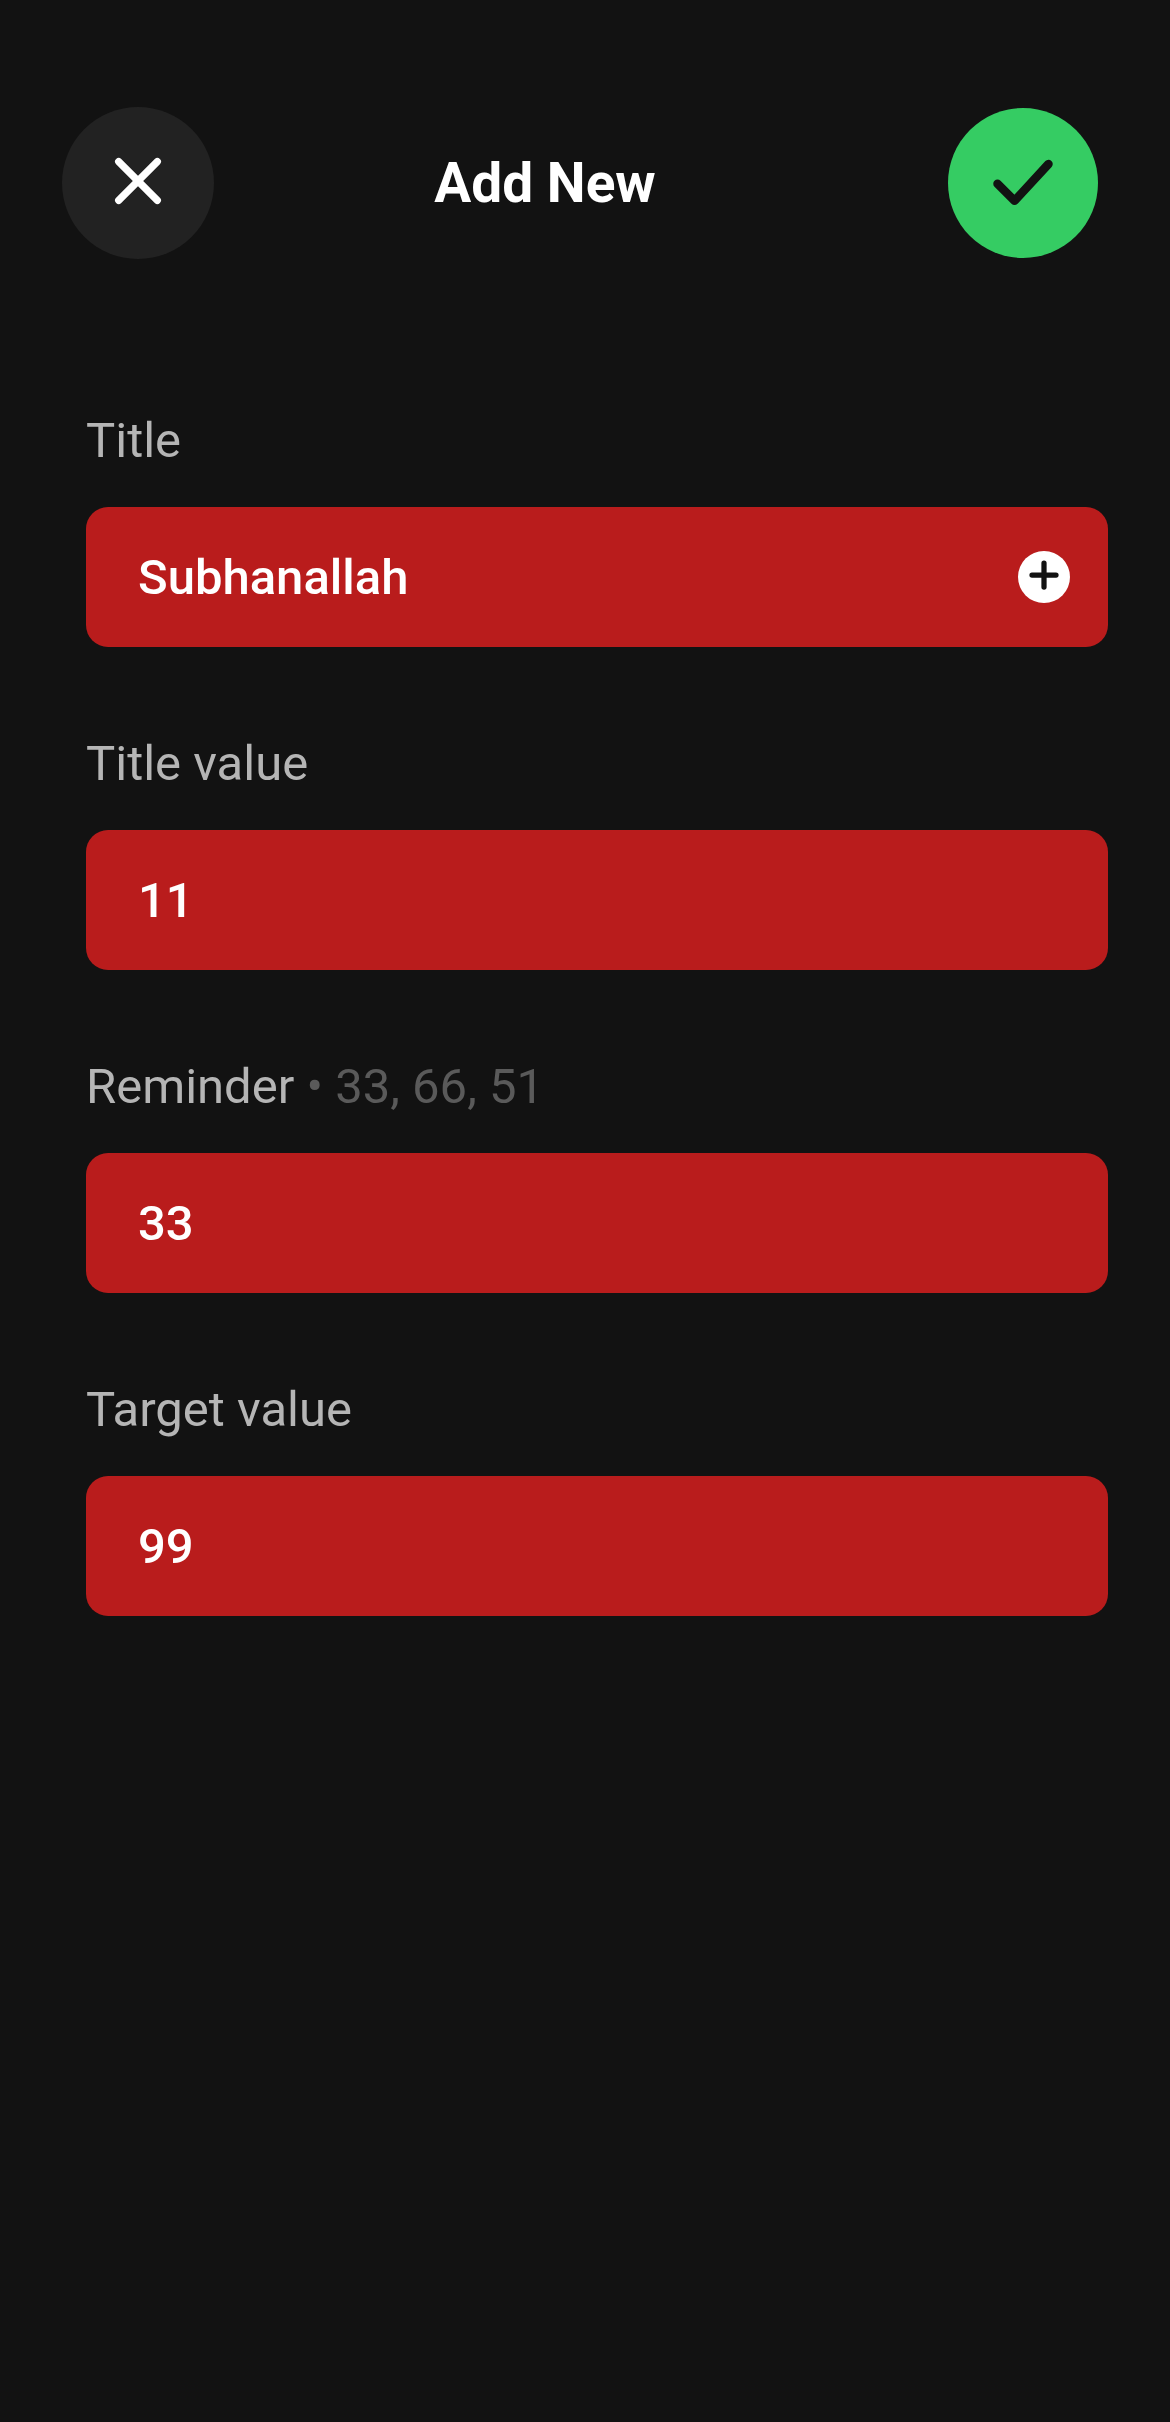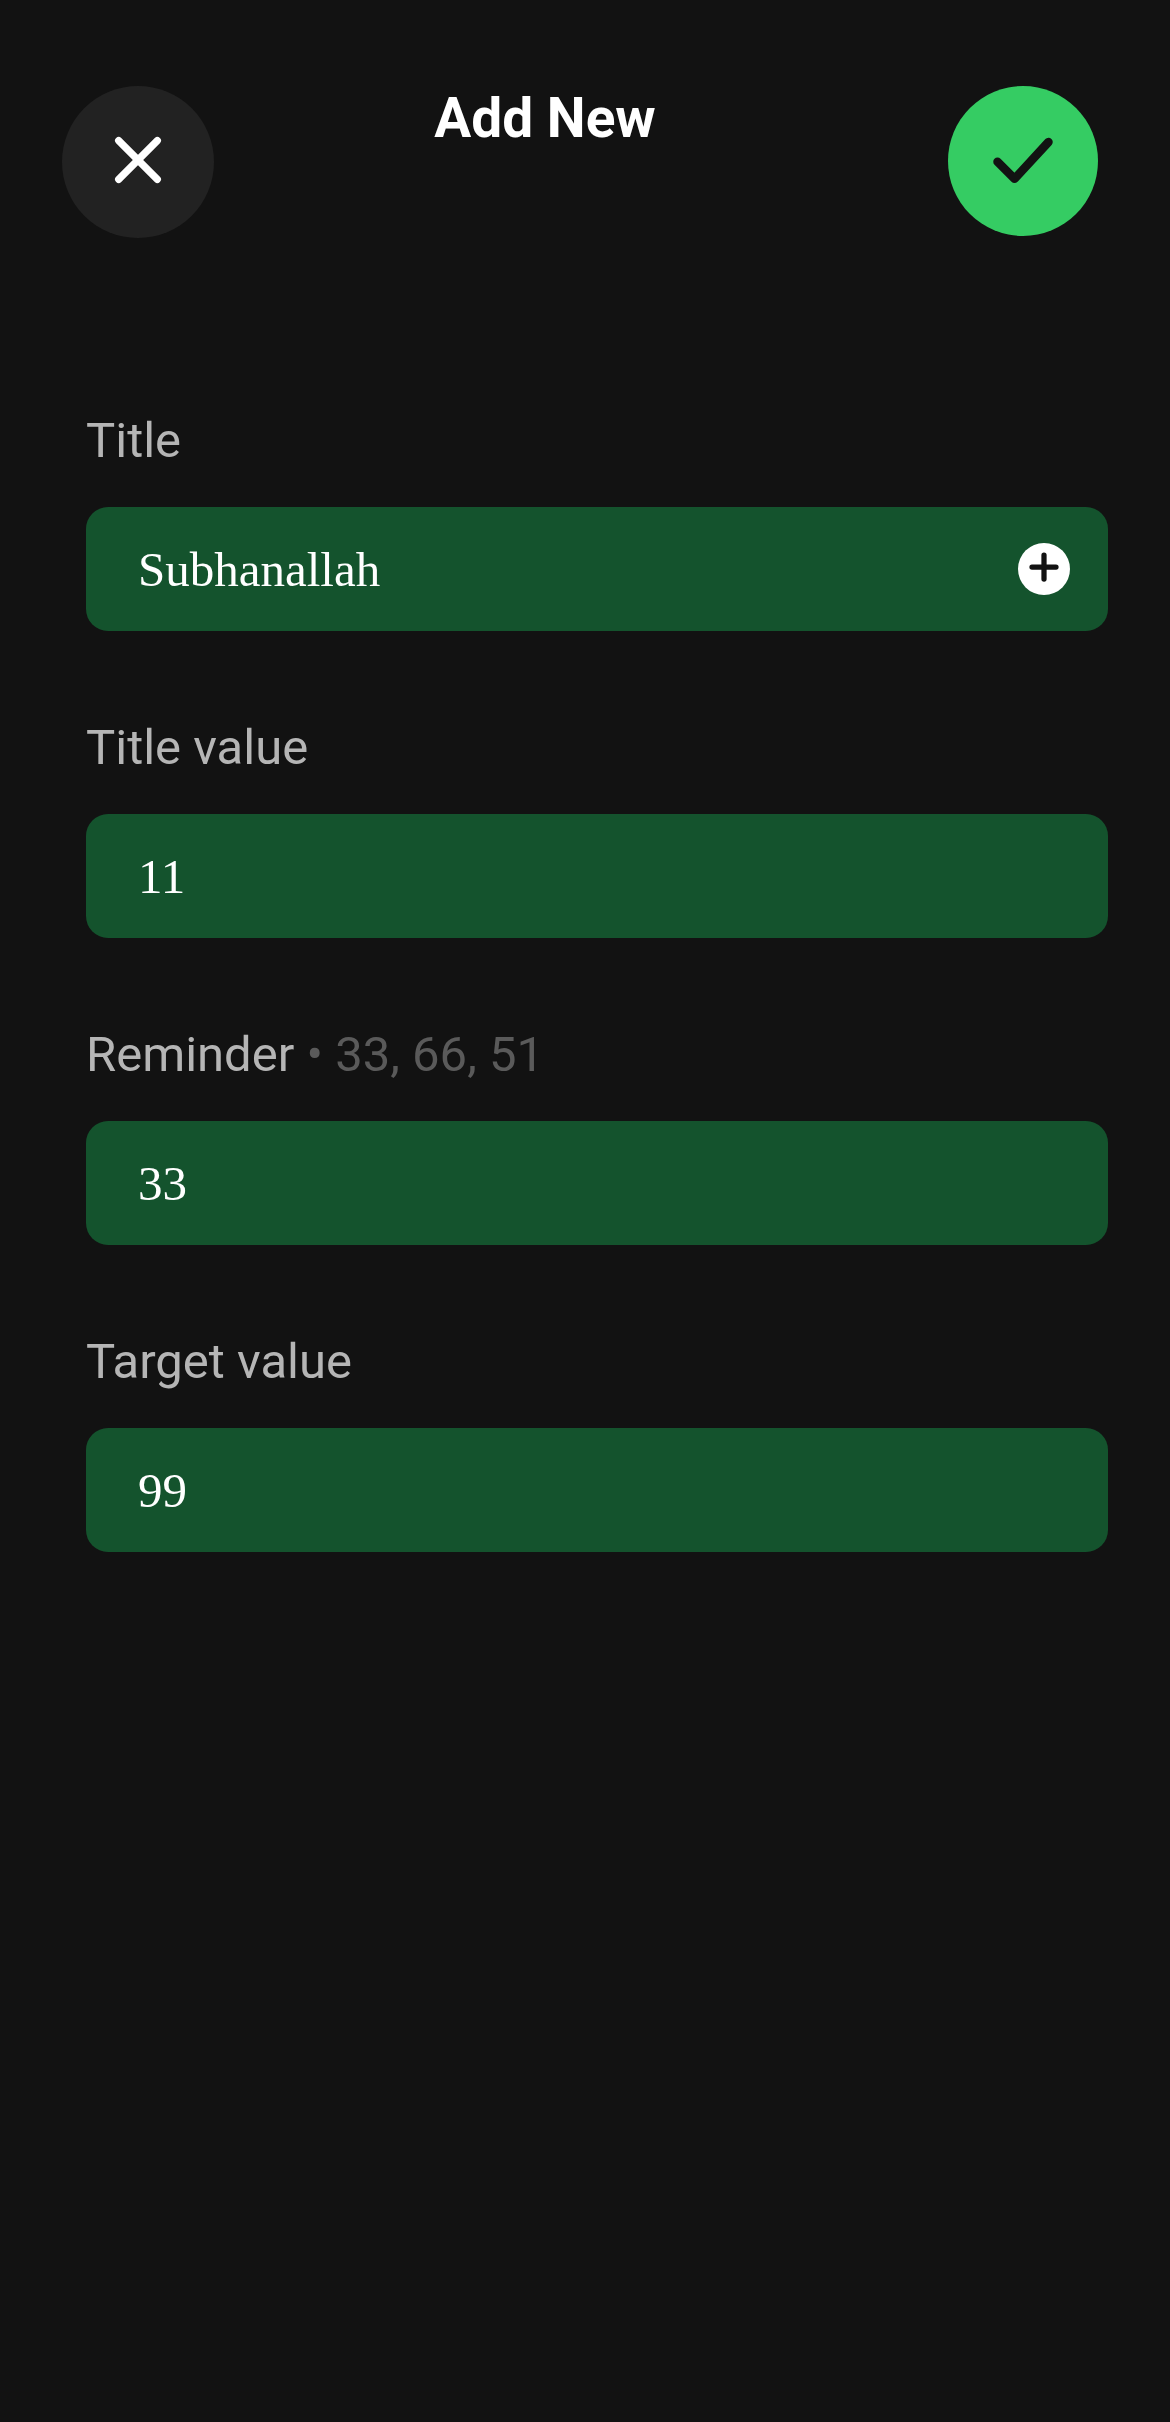--- a/index.html
+++ b/index.html
@@ -9,21 +9,21 @@
     }
     body {
       width: 1170px;
       height: 2422px;
       background-color: #121212;
       font-family: -apple-system, BlinkMacSystemFont, 'Segoe UI', Roboto, sans-serif;
       overflow: hidden;
     }
     .header {
       display: flex;
-      align-items: flex-start;
+      align-items: center;
       justify-content: space-between;
       padding: 86px 72px 0 62px;
       height: 280px;
     }
     .close-button {
       width: 152px;
       height: 152px;
       border-radius: 50%;
       background-color: #222222;
       display: flex;
@@ -69,28 +69,27 @@
       color: #b5b5b5;
       font-size: 49px;
       font-weight: 400;
       margin-bottom: 38px;
       display: block;
     }
     .field-label .hint {
       color: #5a5a5a;
     }
     .input-wrapper {
-      background-color: #14532d;
+      background-color: #b91c1c;
       border-radius: 22px;
-      height: 124px;
+      height: 140px;
       display: flex;
       align-items: center;
       padding: 0 52px;
       position: relative;
-      font-family: Liberation Serif, serif;
     }
     .input-wrapper input {
       background: transparent;
       border: none;
       outline: none;
       color: #ffffff;
       font-size: 49px;
       font-weight: 500;
       width: 100%;
       font-family: inherit;

